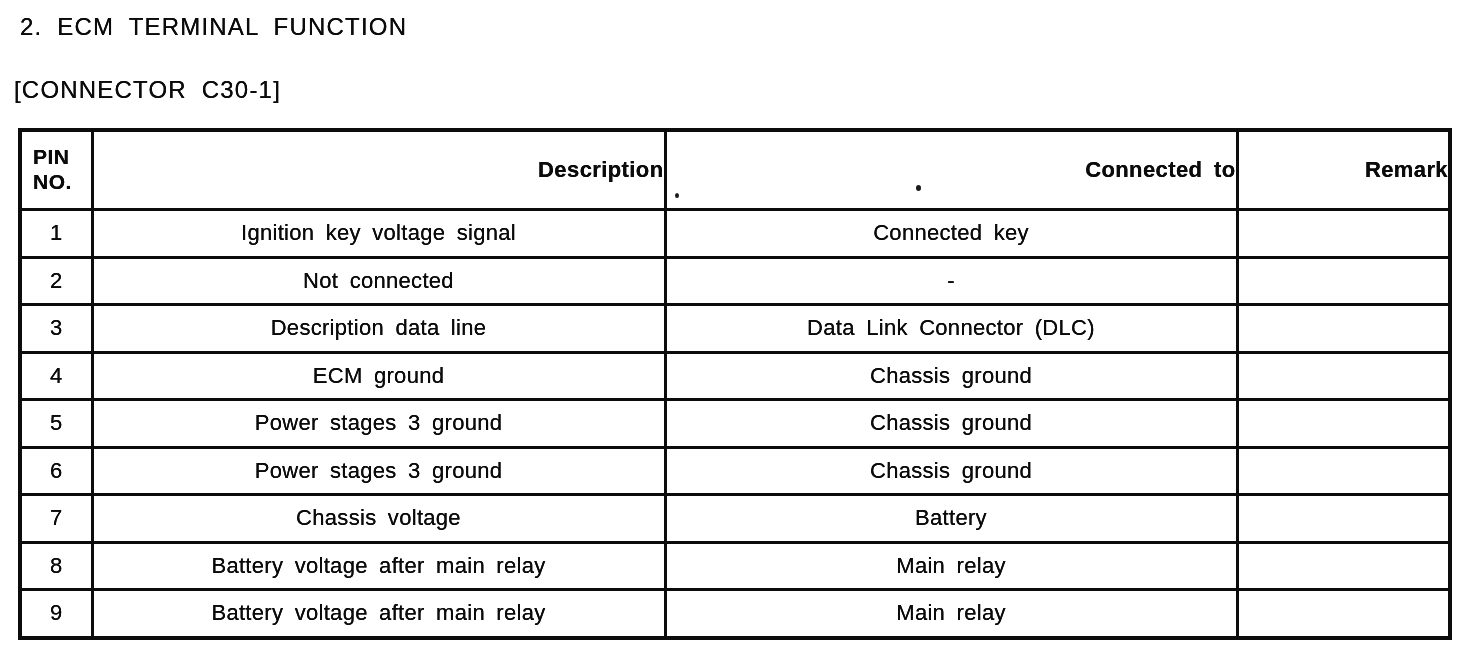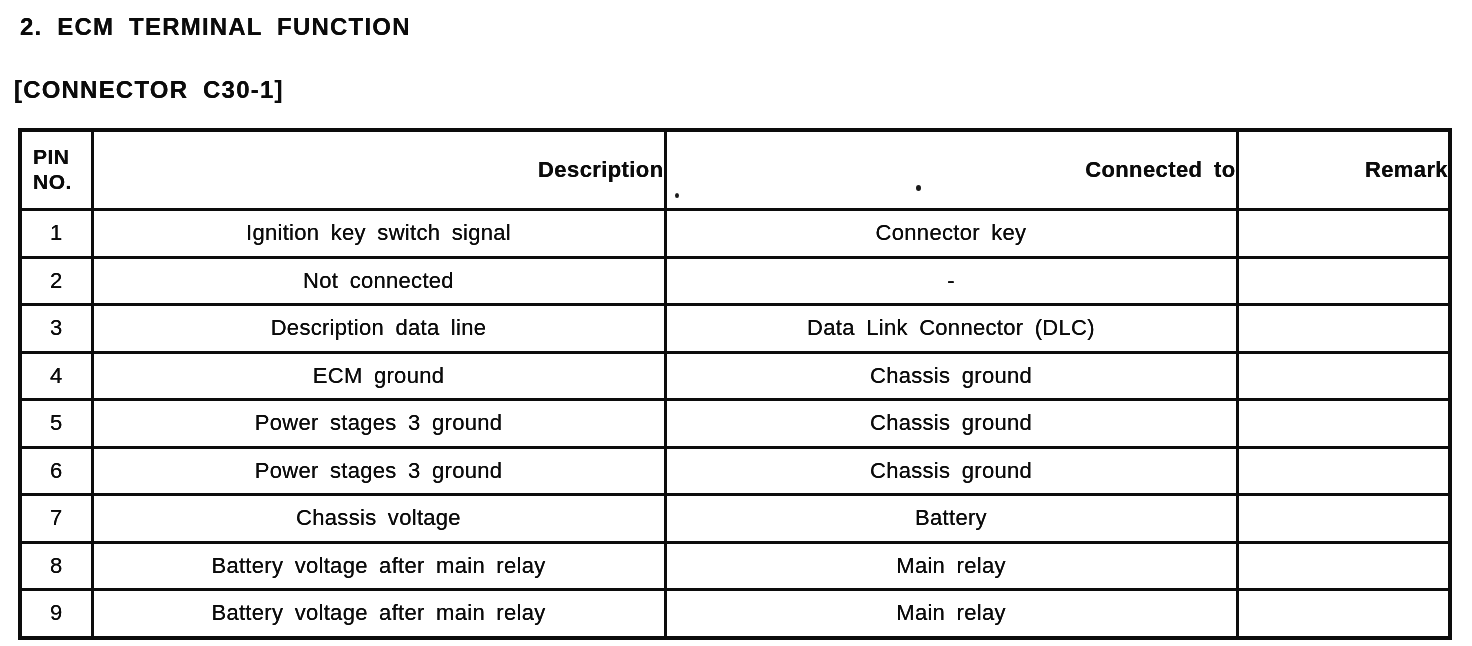--- a/index.html
+++ b/index.html
@@ -13,32 +13,32 @@
     position: relative;
     font-family: "Liberation Sans", sans-serif;
     color: #0b0b0b;
     overflow: hidden;
   }
   .doc-title {
     position: absolute;
     left: 20px;
     top: 13px;
     font-size: 24px;
-    font-weight: bold;
+    font-weight: normal;
     letter-spacing: 1.2px;
     word-spacing: 7px;
     white-space: nowrap;
     text-shadow: 0 0 0.5px #000;
   }
   .doc-subtitle {
     position: absolute;
     left: 14px;
     top: 76px;
     font-size: 24px;
-    font-weight: bold;
+    font-weight: normal;
     letter-spacing: 1.2px;
     word-spacing: 7px;
     white-space: nowrap;
     text-shadow: 0 0 0.5px #000;
   }
   table.pin-table {
     position: absolute;
     left: 18px;
     top: 128px;
     width: 1430px;
@@ -113,22 +113,22 @@
         <span>NO.</span>
       </th>
       <th>Description</th>
       <th>Connected to</th>
       <th>Remark</th>
     </tr>
   </thead>
   <tbody>
     <tr>
       <td>1</td>
-      <td>Ignition key switch signal</td>
-      <td>Connector key</td>
+      <td>Ignition key voltage signal</td>
+      <td>Connected key</td>
       <td></td>
     </tr>
     <tr>
       <td>2</td>
       <td>Not connected</td>
       <td>-</td>
       <td></td>
     </tr>
     <tr>
       <td>3</td>

